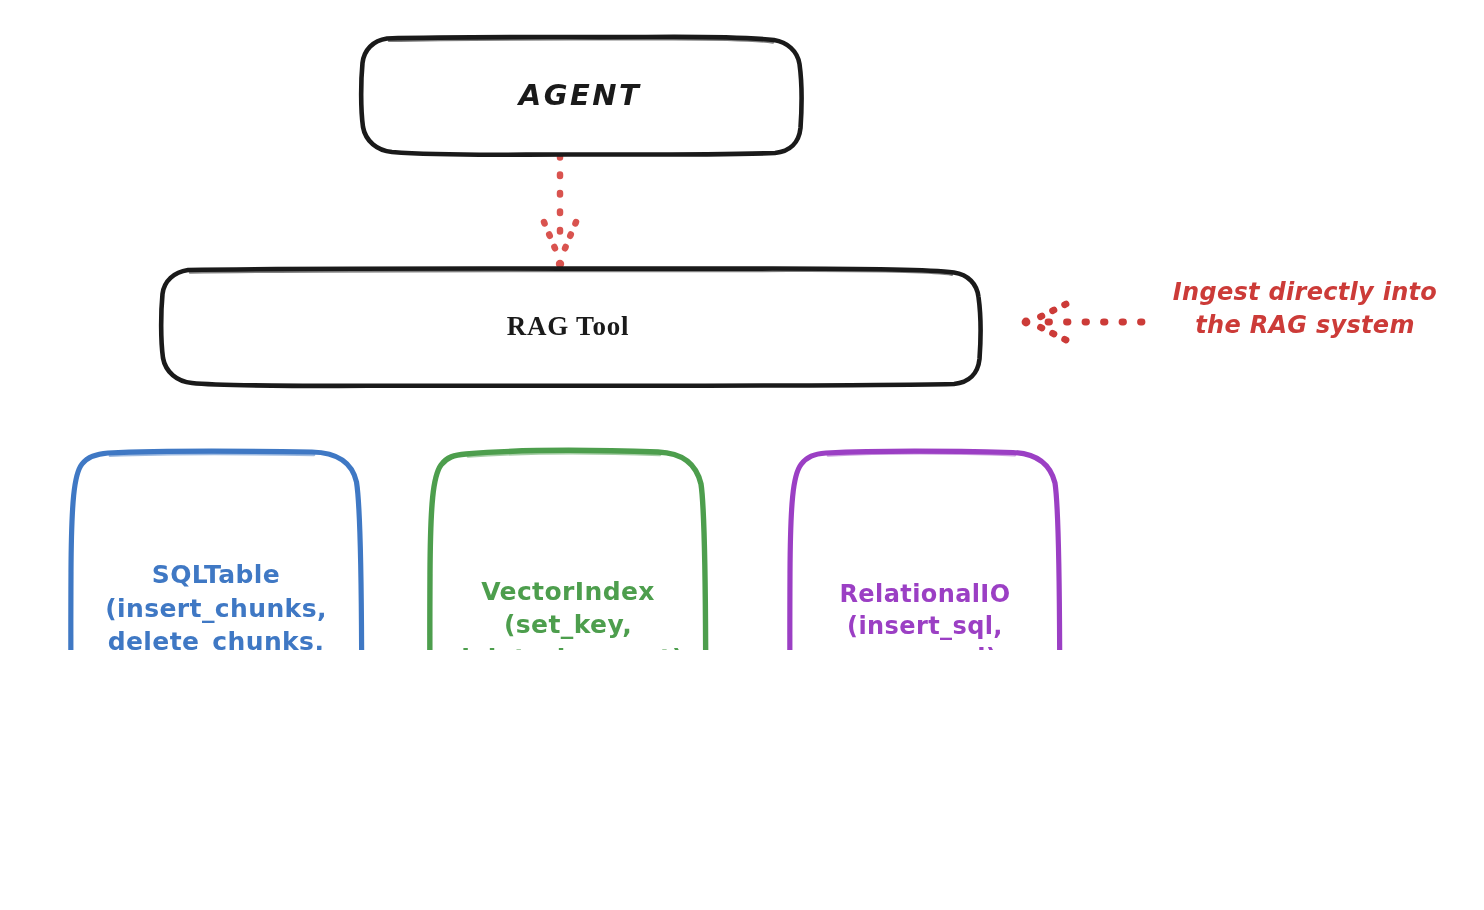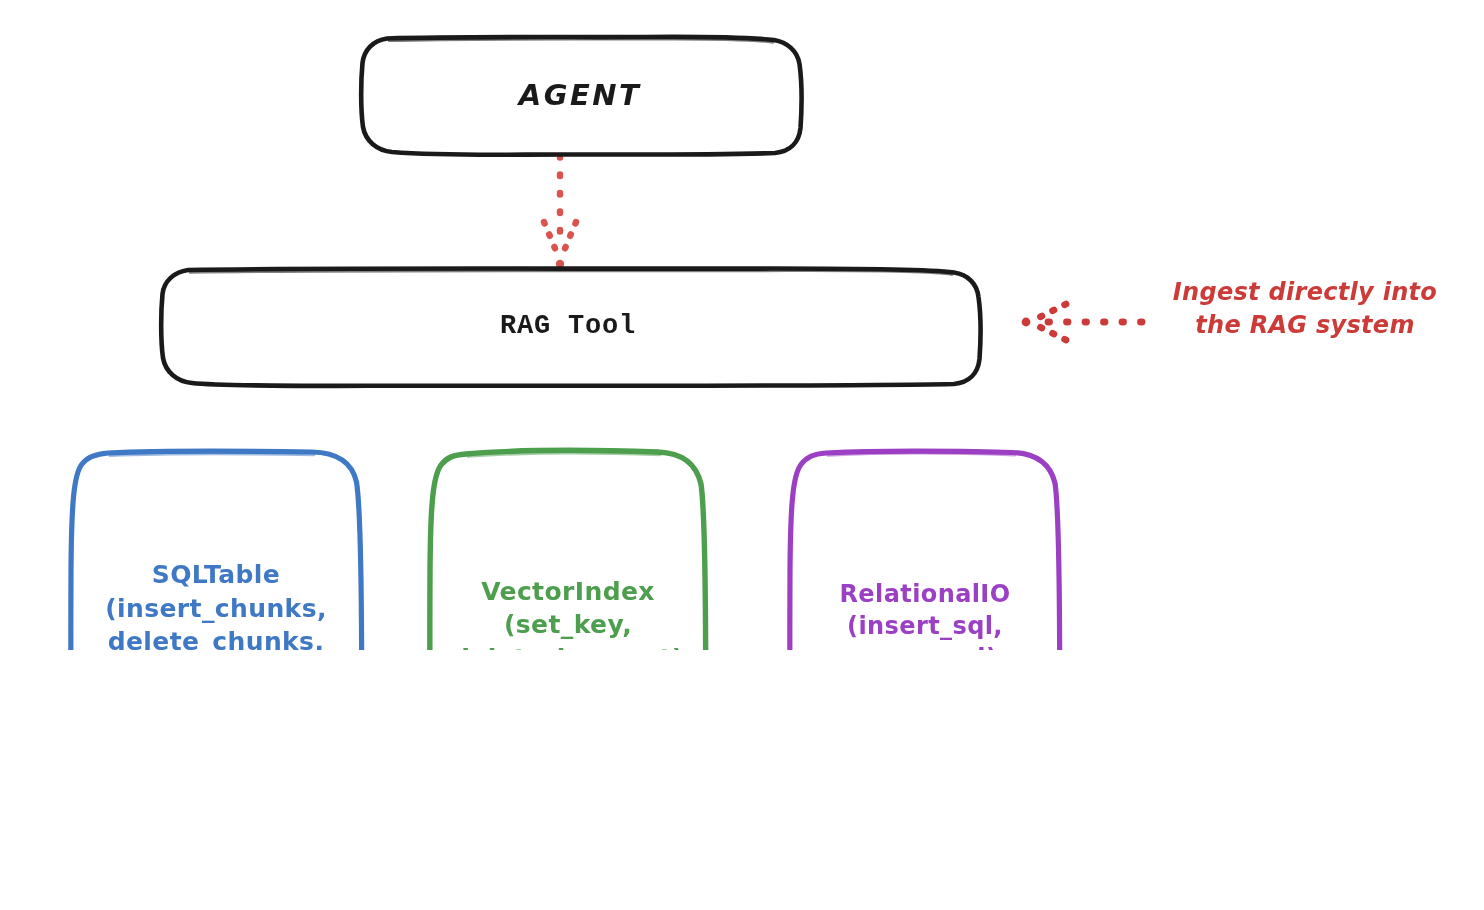--- a/index.html
+++ b/index.html
@@ -52,21 +52,21 @@
   }
 
   
   #ragtool-node {
     left: 156px;
     top: 269px;
     width: 824px;
     height: 115px;
   }
   #ragtool-node .node-label {
-    font-family: Liberation Mono, monospace;
+    font-family: Liberation Serif, serif;
     font-weight: 700;
     font-size: 27px;
     color: #1a1a1a;
     letter-spacing: 0.8px;
   }
 
   
   #vectorio-node {
     left: 68px;
     top: 450px;

